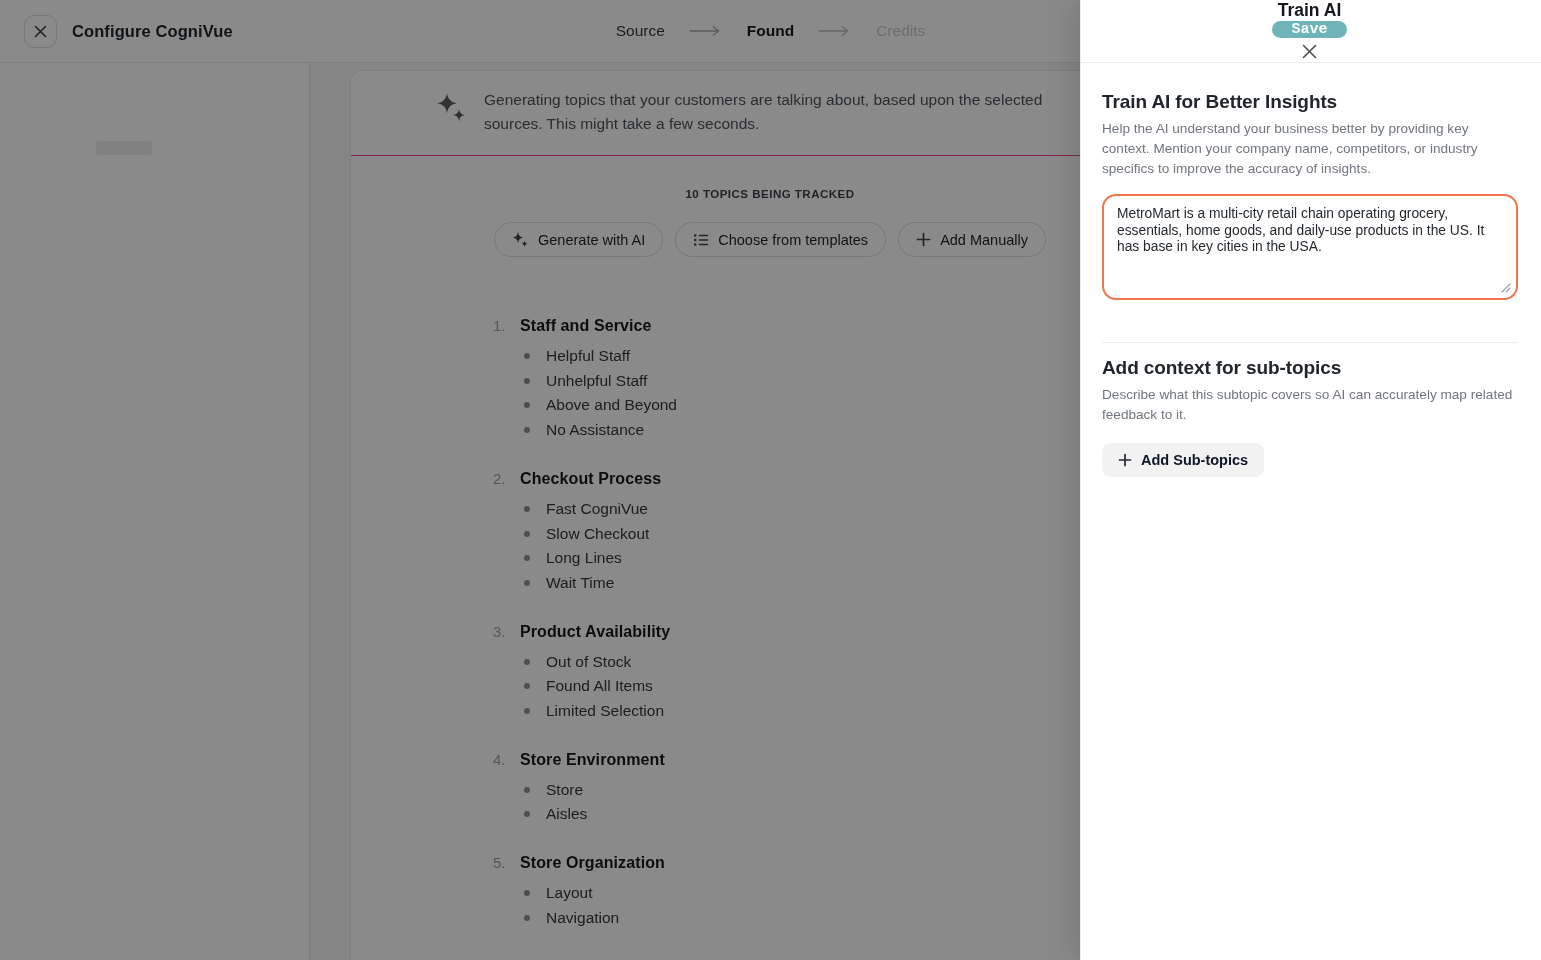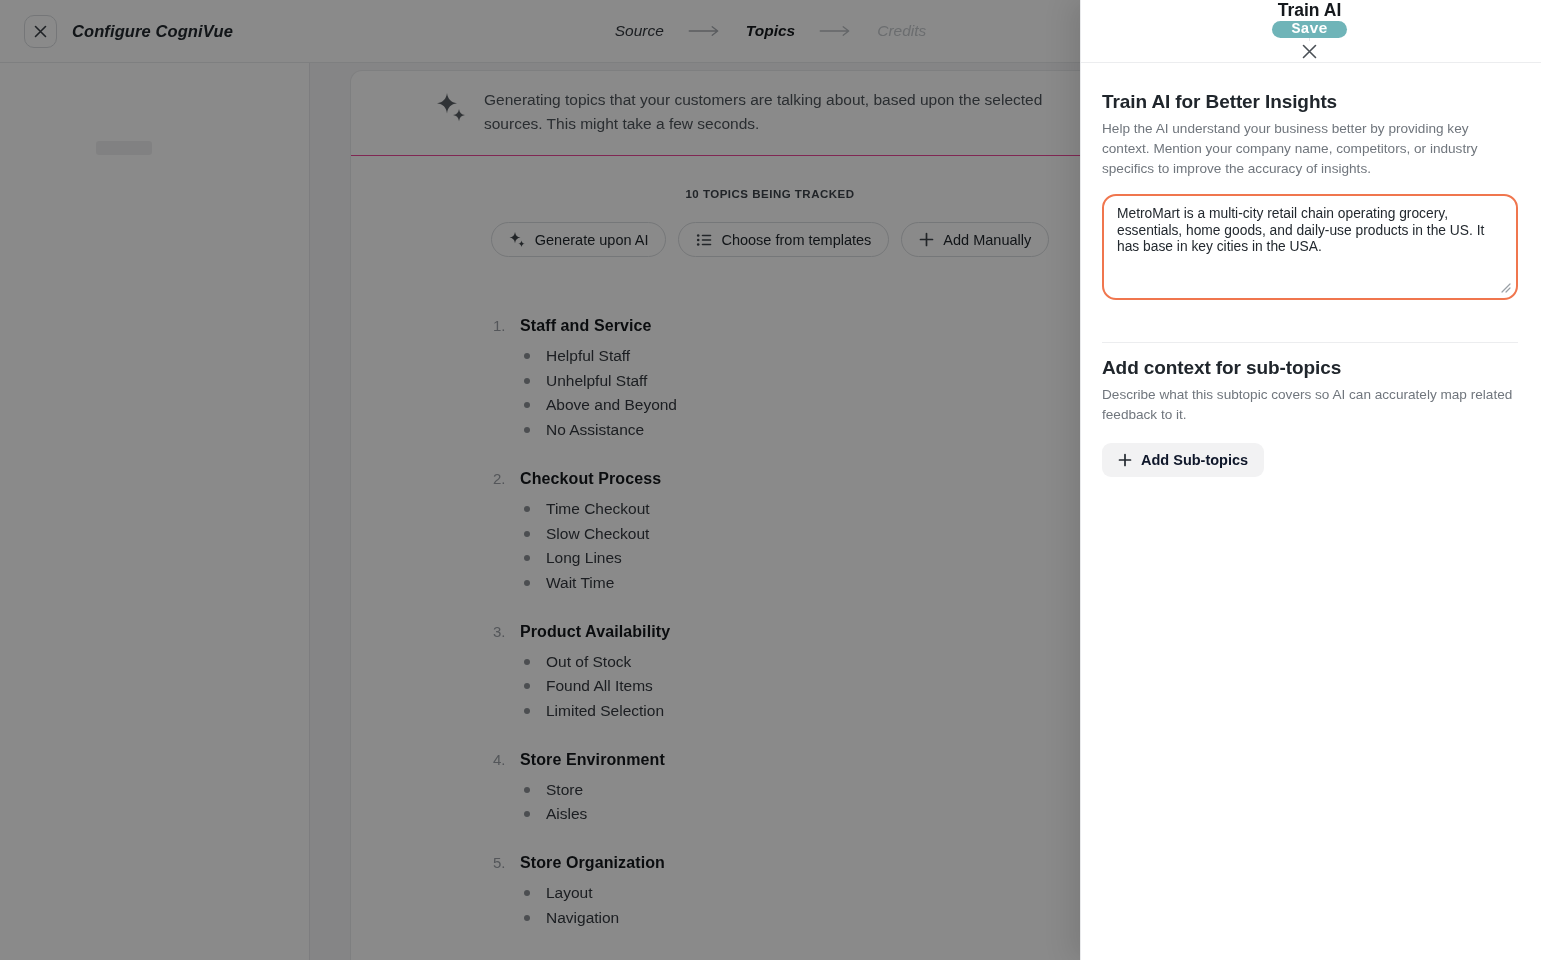--- a/index.html
+++ b/index.html
@@ -8,21 +8,21 @@
     font-family: "Liberation Sans", "DejaVu Sans", sans-serif;
     background: #f6f6f7;
     position: relative;
     color: #1a1f24;
   }
 
   
   .topbar {
     position: absolute; top: 0; left: 0; width: 100%; height: 63px;
     background: #ffffff; border-bottom: 1px solid #e9eaec;
-    display: flex; align-items: center; padding: 8px 24px; z-index: 1; font-style: italic;
+    display: flex; align-items: center; padding: 8px 24px; z-index: 1;
   }
   .box-close-btn {
     width: 33px; height: 33px; border: 1.5px solid #d8dbde; border-radius: 10px;
     background: #fff; display: flex; align-items: center; justify-content: center;
     cursor: pointer; flex: 0 0 auto;
   }
   .topbar-title { font-size: 16.5px; font-weight: 700; color: #22282e; margin-left: 15px; letter-spacing: 0.1px; }
   .breadcrumb {
     position: absolute; left: 50%; transform: translateX(-50%);
     display: flex; align-items: center; gap: 24px; white-space: nowrap;
@@ -138,21 +138,21 @@
   </button>
   <div class="topbar-title">Configure CogniVue</div>
 
   <nav class="breadcrumb">
     <span class="crumb">Source</span>
     <span class="icon">
       <svg width="34" height="12" viewBox="0 0 34 12" fill="none" stroke="#a6abb0" stroke-width="1.4" stroke-linecap="round" stroke-linejoin="round">
           <path d="M1 6 H29 M24 1.8 L29.5 6 L24 10.2"></path>
         </svg>
     </span>
-    <span class="crumb active">Topics</span>
+    <span class="crumb active">Found</span>
     <span class="icon">
       <svg width="34" height="12" viewBox="0 0 34 12" fill="none" stroke="#b8bcc0" stroke-width="1.4" stroke-linecap="round" stroke-linejoin="round">
           <path d="M1 6 H29 M24 1.8 L29.5 6 L24 10.2"></path>
         </svg>
     </span>
     <span class="crumb upcoming">Credits</span>
   </nav>
 </header>
 
 <aside class="sidebar">
@@ -175,21 +175,21 @@
 
     <div class="actions" id="actions-row">
   <button class="pill-btn">
     <span class="icon">
       <svg width="17" height="17" viewBox="0 0 17 17" fill="#3f454b">
         <path d="M6 1 C6.5 4.4 8.2 6.1 11.5 6.6 C8.2 7.1 6.5 8.8 6 12.2 C5.5 8.8 3.8 7.1 0.5 6.6 C3.8 6.1 5.5 4.4 6 1 Z"></path>
         <path d="M12.5 9.5 C12.8 11.5 13.8 12.5 15.8 12.8 C13.8 13.1 12.8 14.1 12.5 16.1 C12.2 14.1 11.2 13.1 9.2 12.8 C11.2 12.5 12.2 11.5 12.5 9.5 Z"></path>
       </svg>
     </span>
 
-    <span class="pill-label">Generate upon AI</span>
+    <span class="pill-label">Generate with AI</span>
   </button>
 
   <button class="pill-btn">
 
     <span class="icon">
       <svg width="16" height="16" viewBox="0 0 16 16" fill="none">
         <circle cx="2.2" cy="3.5" r="1.3" fill="#3f454b"></circle>
               <path d="M6.5 3.5 H14.5" stroke="#3f454b" stroke-width="1.6" stroke-linecap="round"></path>
         <circle cx="2.2" cy="8" r="1.3" fill="#3f454b"></circle>
               <path d="M6.5 8 H14.5" stroke="#3f454b" stroke-width="1.6" stroke-linecap="round"></path>
@@ -239,21 +239,21 @@
   </div>
 
   <div class="topic">
     <div class="topic-head">
       <span class="topic-num">2.</span>
       <span class="topic-title">Checkout Process</span>
     </div>
     <ul class="subtopics">
             <li class="subtopic">
               <span class="sub-dot"></span>
-              <span class="sub-text">Time Checkout</span>
+              <span class="sub-text">Fast CogniVue</span>
             </li>
             <li class="subtopic">
               <span class="sub-dot"></span>
               <span class="sub-text">Slow Checkout</span>
             </li>
             <li class="subtopic">
               <span class="sub-dot"></span>
               <span class="sub-text">Long Lines</span>
             </li>
             <li class="subtopic">

